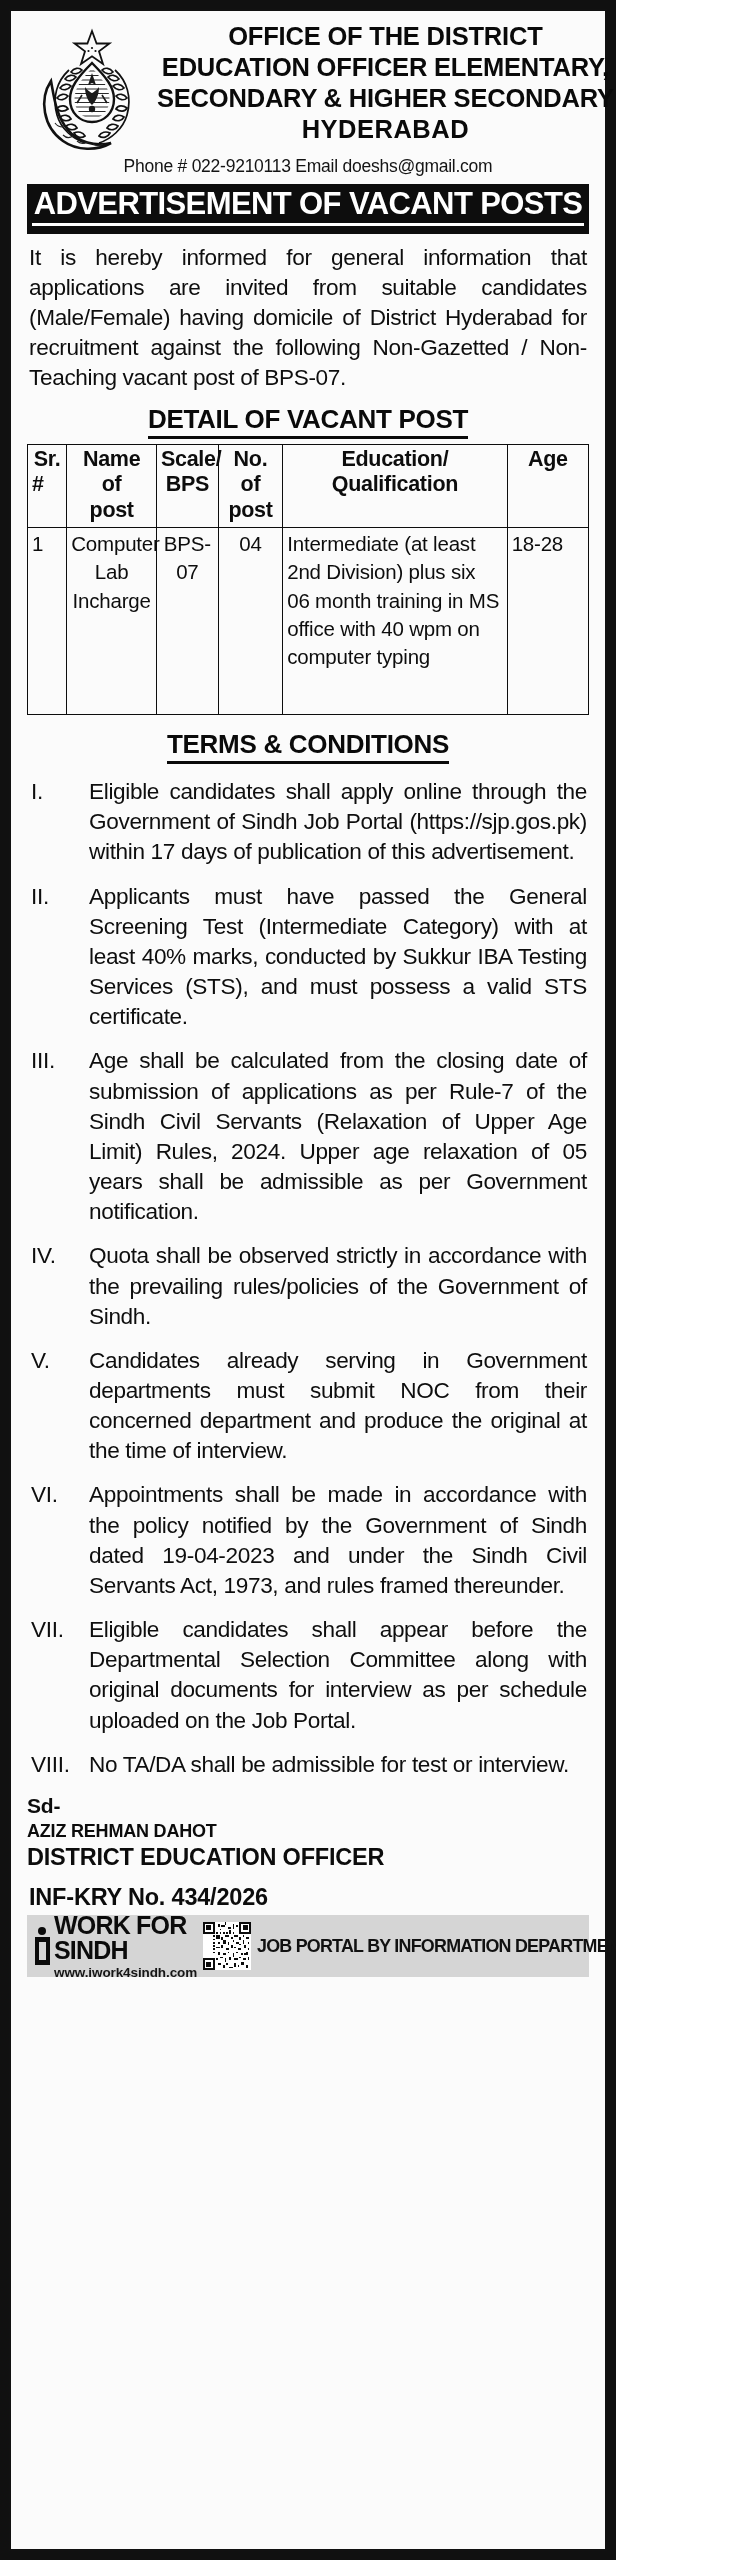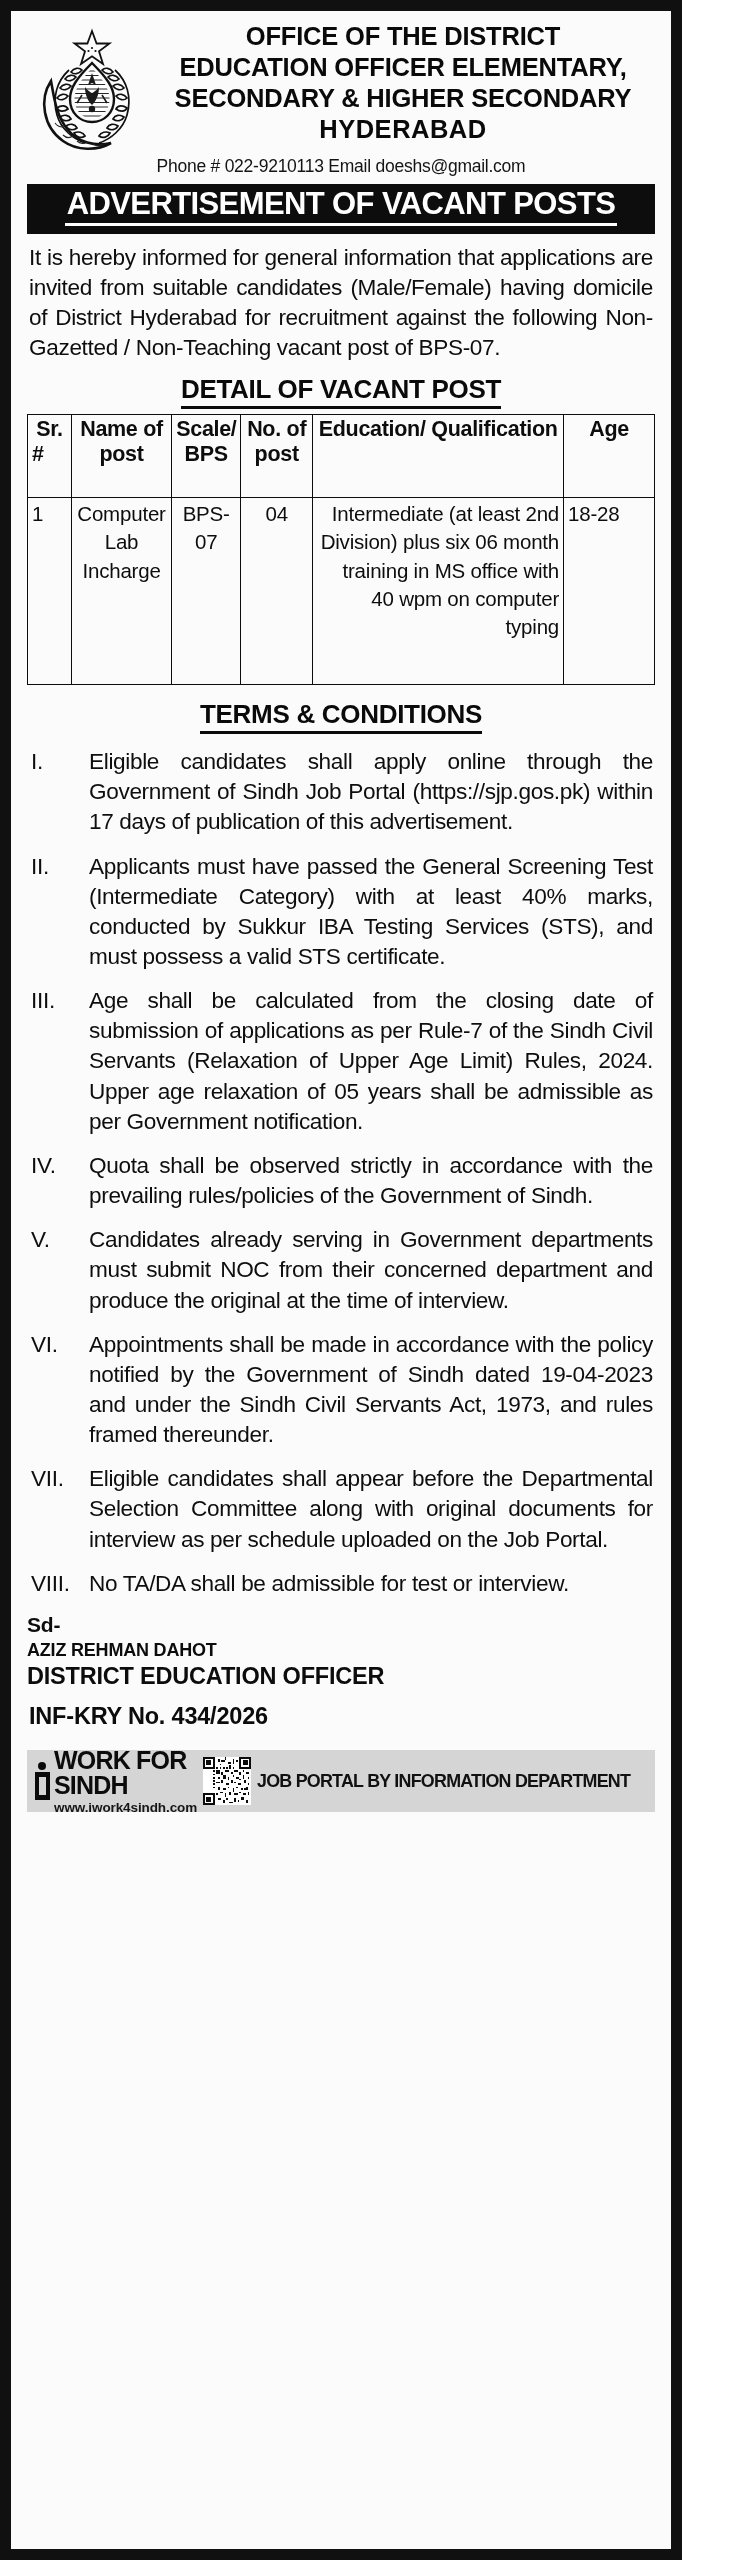--- a/index.html
+++ b/index.html
@@ -7,21 +7,21 @@
     padding: 0;
     background: #ffffff;
   }
   body {
     font-family: "Liberation Sans", sans-serif;
     -webkit-font-smoothing: antialiased;
   }
 
   .page {
     position: relative;
-    width: 682px;
+    width: 616px;
     height: 2560px;
     box-sizing: border-box;
     background: #ffffff;
     overflow: hidden;
   }
 
   
   .frame-outer {
     position: absolute;
     inset: 0;
@@ -157,21 +157,21 @@
   table.posts td {
     font-size: 20.5px;
     line-height: 1.38;
     letter-spacing: -0.2px;
     height: 180px;
   }
   td.c-sr { text-align: left; }
   td.c-name { text-align: center; }
   td.c-scale { text-align: center; }
   td.c-no { text-align: center; }
-  td.c-edu { text-align: right; }
+  td.c-edu { text-align: left; }
   td.c-age { text-align: left; }
 
   .col-sr   { width: 7%; }
   .col-name { width: 16%; }
   .col-scale{ width: 11%; }
   .col-no   { width: 11.5%; }
   .col-edu  { width: 40%; }
   .col-age  { width: 14.5%; }
 
   
@@ -232,21 +232,21 @@
     font-weight: bold;
     font-size: 23.5px;
     color: #0c0c0c;
     text-align: left;
     padding-left: 2px;
     letter-spacing: -0.2px;
   }
 
   
   .footer-strip {
-    margin-top: 20px;
+    margin-top: 4px;
     background: #d5d5d5;
     height: 62px;
     display: flex;
     align-items: center;
     padding: 0 8px;
     box-sizing: border-box;
     gap: 6px;
   }
   .iw-mark {
     display: flex;

